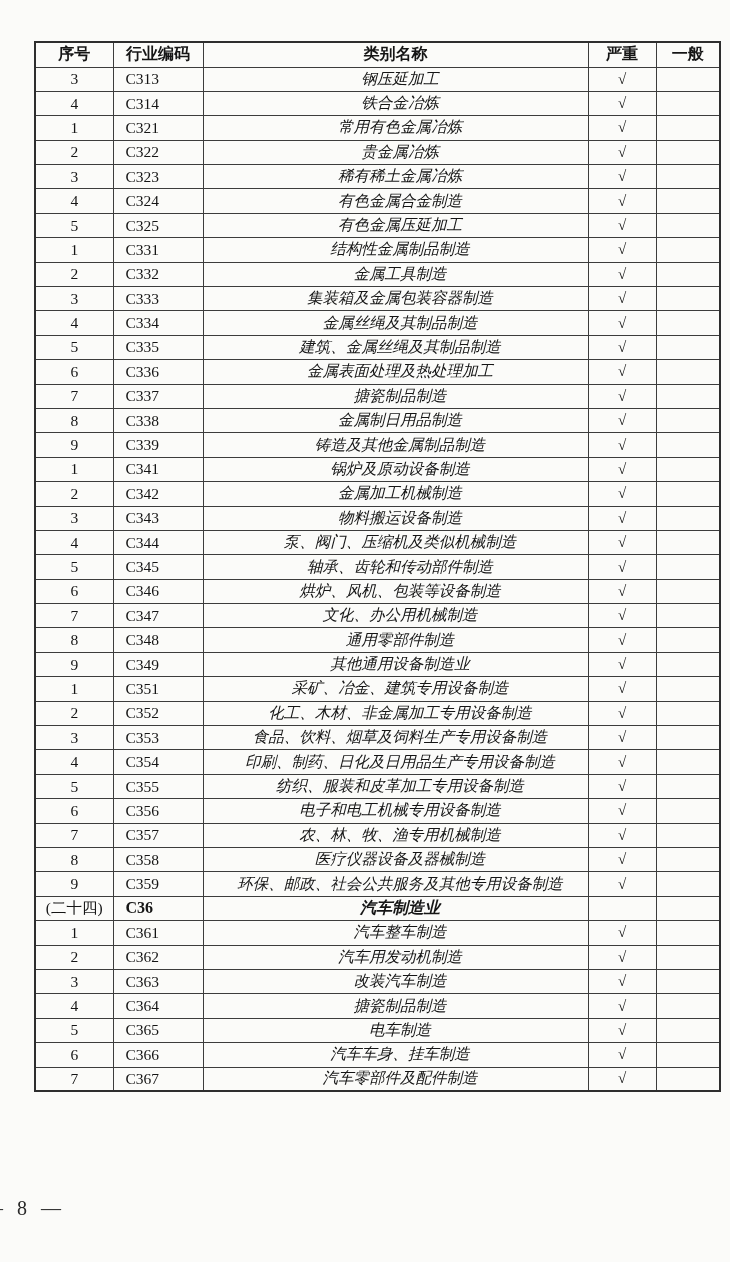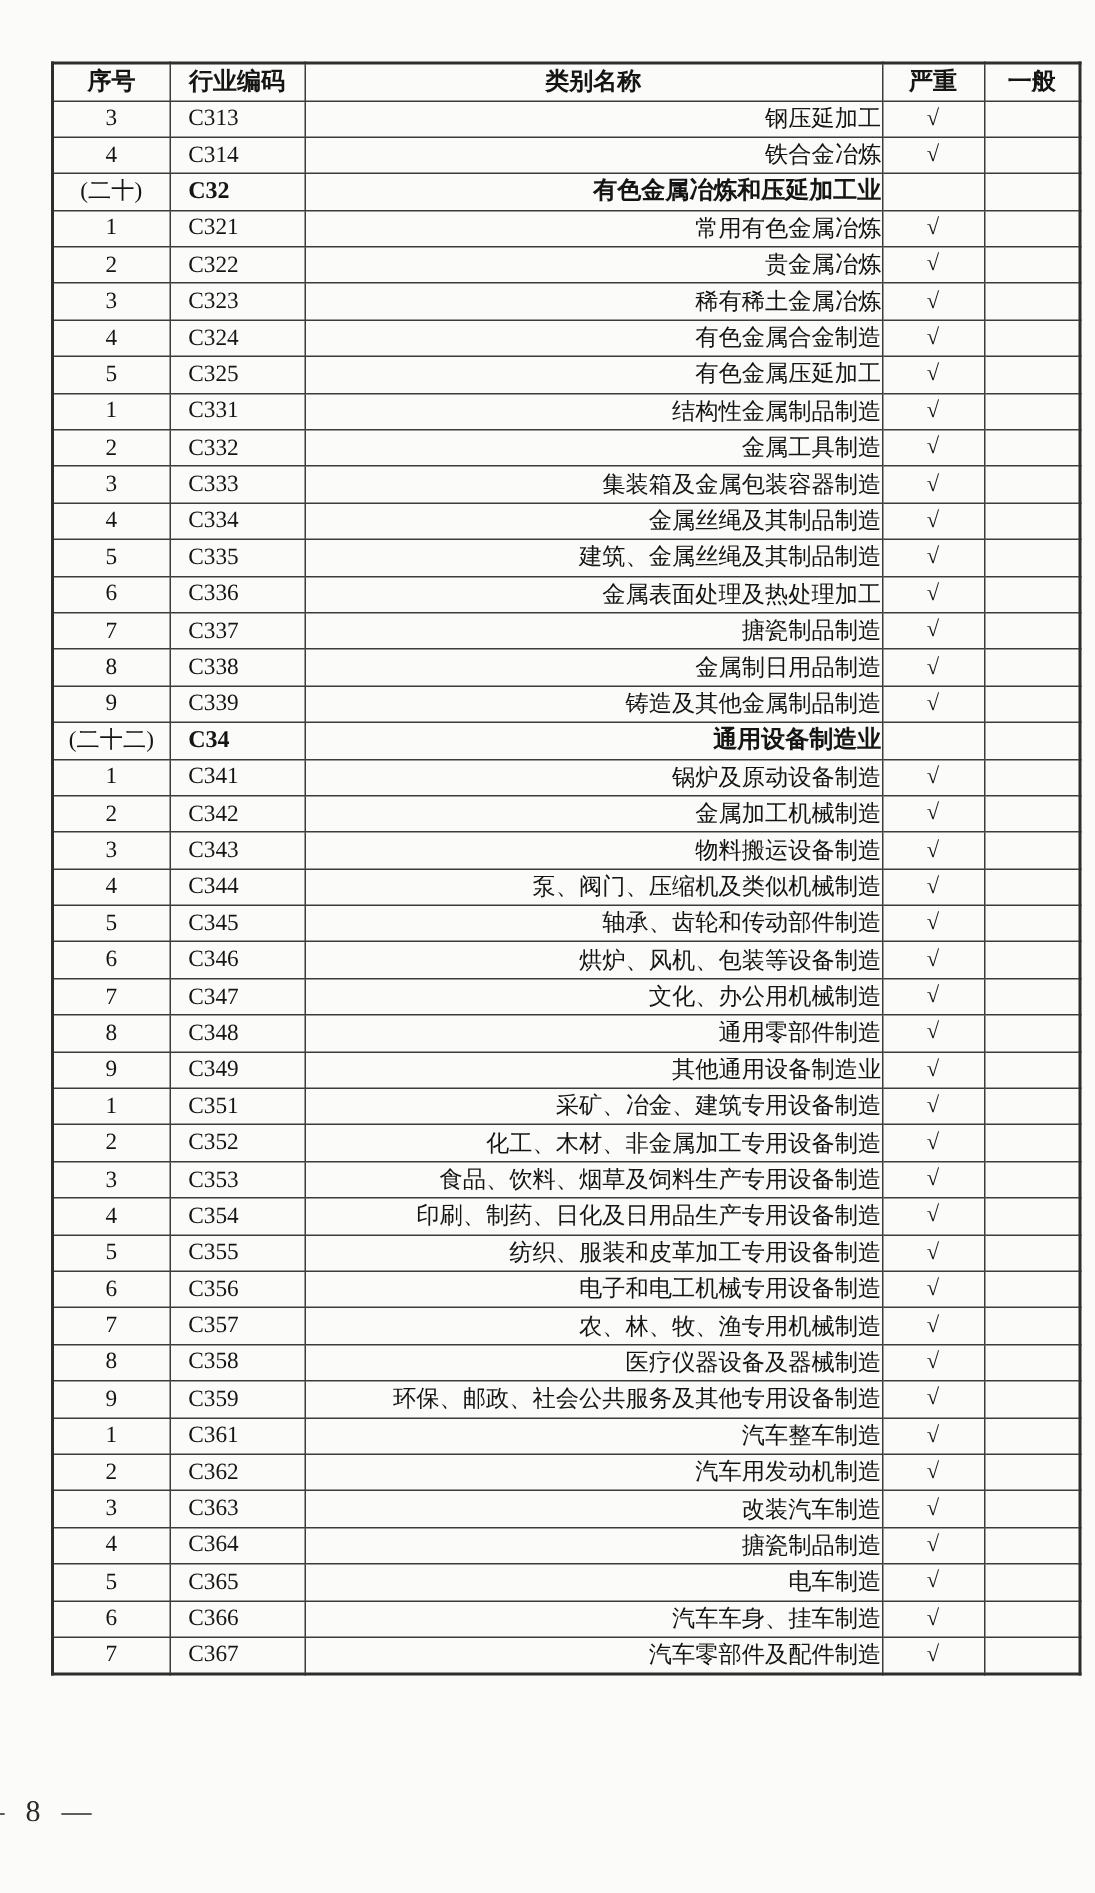--- a/index.html
+++ b/index.html
@@ -43,21 +43,21 @@
     text-align: center;
   }
   .cat-table td { font-size: 15.5px; }
   col.c-sn      { width: 78px; }
   col.c-code    { width: 90px; }
   col.c-name    { width: 385px; }
   col.c-severe  { width: 68px; }
   col.c-general { width: 64px; }
   td.col-sn { text-align: center; }
   td.col-code { text-align: left; padding-left: 12px; }
-  td.col-name { text-align: right; padding-left: 9px; }
+  td.col-name { text-align: center; padding-left: 9px; font-style: italic; }
   td.col-severe, td.col-general {
     text-align: center;
     font-size: 15px;
   }
   tr.section td.col-code,
   tr.section td.col-name {
     font-weight: bold;
     font-size: 16px;
   }
   .footer {
@@ -101,27 +101,20 @@
     <td class="col-severe">√</td>
     <td class="col-general"></td>
   </tr>
         <tr>
     <td class="col-sn">4</td>
     <td class="col-code">C314</td>
     <td class="col-name">铁合金冶炼</td>
     <td class="col-severe">√</td>
     <td class="col-general"></td>
   </tr>
-        <tr class="section">
-    <td class="col-sn">(二十)</td>
-    <td class="col-code">C32</td>
-    <td class="col-name">有色金属冶炼和压延加工业</td>
-    <td class="col-severe"></td>
-    <td class="col-general"></td>
-  </tr>
         <tr>
     <td class="col-sn">1</td>
     <td class="col-code">C321</td>
     <td class="col-name">常用有色金属冶炼</td>
     <td class="col-severe">√</td>
     <td class="col-general"></td>
   </tr>
         <tr>
     <td class="col-sn">2</td>
     <td class="col-code">C322</td>
@@ -206,27 +199,20 @@
     <td class="col-severe">√</td>
     <td class="col-general"></td>
   </tr>
         <tr>
     <td class="col-sn">9</td>
     <td class="col-code">C339</td>
     <td class="col-name">铸造及其他金属制品制造</td>
     <td class="col-severe">√</td>
     <td class="col-general"></td>
   </tr>
-        <tr class="section">
-    <td class="col-sn">(二十二)</td>
-    <td class="col-code">C34</td>
-    <td class="col-name">通用设备制造业</td>
-    <td class="col-severe"></td>
-    <td class="col-general"></td>
-  </tr>
         <tr>
     <td class="col-sn">1</td>
     <td class="col-code">C341</td>
     <td class="col-name">锅炉及原动设备制造</td>
     <td class="col-severe">√</td>
     <td class="col-general"></td>
   </tr>
         <tr>
     <td class="col-sn">2</td>
     <td class="col-code">C342</td>
@@ -337,20 +323,27 @@
     <td class="col-code">C358</td>
     <td class="col-name">医疗仪器设备及器械制造</td>
     <td class="col-severe">√</td>
     <td class="col-general"></td>
   </tr>
         <tr>
     <td class="col-sn">9</td>
     <td class="col-code">C359</td>
     <td class="col-name">环保、邮政、社会公共服务及其他专用设备制造</td>
     <td class="col-severe">√</td>
+    <td class="col-general"></td>
+  </tr>
+        <tr class="section">
+    <td class="col-sn">(二十四)</td>
+    <td class="col-code">C36</td>
+    <td class="col-name">汽车制造业</td>
+    <td class="col-severe"></td>
     <td class="col-general"></td>
   </tr>
         <tr>
     <td class="col-sn">1</td>
     <td class="col-code">C361</td>
     <td class="col-name">汽车整车制造</td>
     <td class="col-severe">√</td>
     <td class="col-general"></td>
   </tr>
         <tr>

